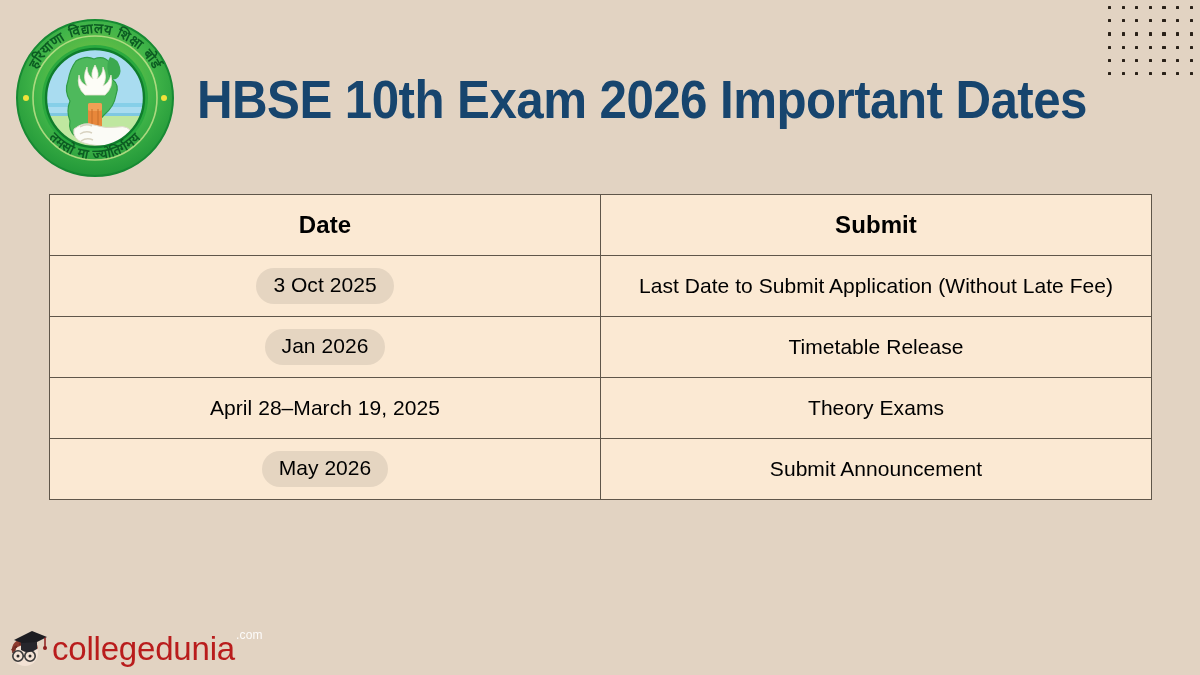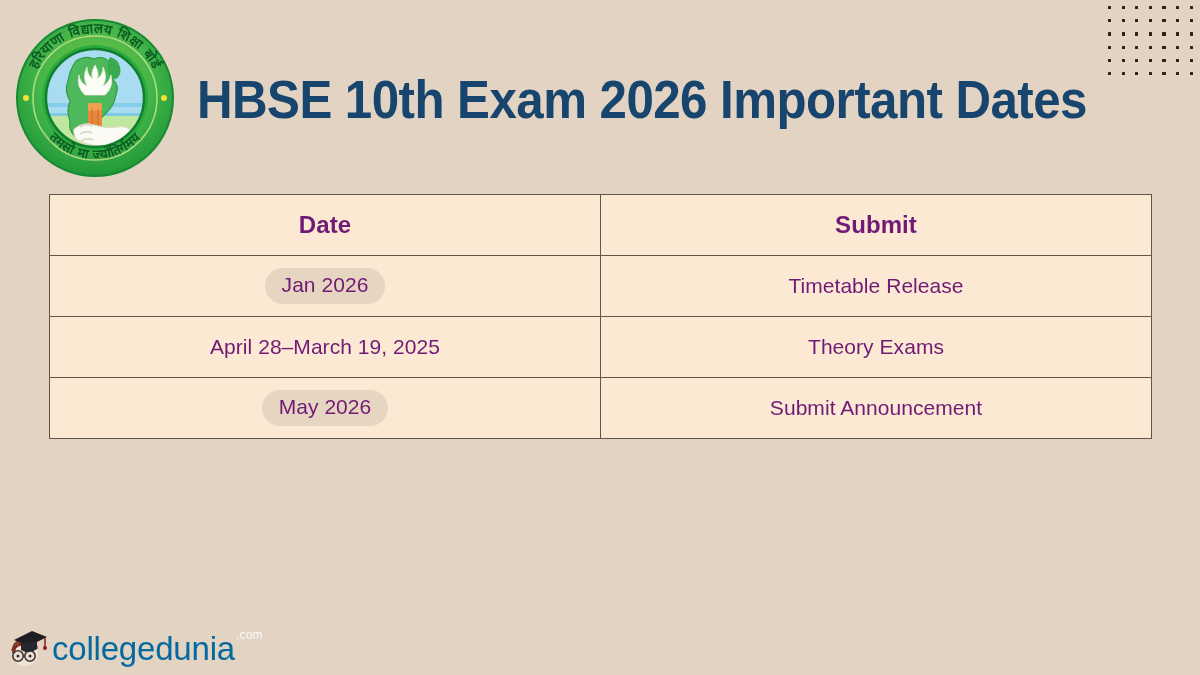--- a/index.html
+++ b/index.html
@@ -83,21 +83,21 @@
   .dates-table col.c-event { width: 551px; }
 
   .dates-table th,
   .dates-table td {
     border: 1.4px solid #5f564a;
     height: 60px;
     text-align: center;
     vertical-align: middle;
     padding: 0 10px;
     background: #fbe9d3;
-    color: #701a75;
+    color: #000000;
   }
   .dates-table th {
     font-size: 24px;
     font-weight: bold;
     letter-spacing: 0.1px;
   }
   .dates-table td {
     font-size: 21px;
     font-weight: 400;
     letter-spacing: 0.05px;
@@ -125,21 +125,21 @@
   }
   .brand-mark {
     width: 40px;
     height: 42px;
     flex: 0 0 auto;
     margin-right: 4px;
   }
   .brand-mark svg { display: block; }
   .brand-word {
     font-size: 33px;
-    color: #0369a1;
+    color: #b91c1c;
     letter-spacing: -0.2px;
     font-weight: 400;
     line-height: 1;
     position: relative;
     top: 1px;
   }
   .brand-tld {
     font-size: 12px;
     color: #ffffff;
     opacity: 0.92;
@@ -262,20 +262,24 @@
     <col class="c-event">
   </colgroup>
   <thead>
     <tr>
       <th>Date</th>
       <th>Submit</th>
     </tr>
   </thead>
   <tbody>
     <tr>
+      <td><span class="pill">3 Oct 2025</span></td>
+      <td>Last Date to Submit Application (Without Late Fee)</td>
+    </tr>
+    <tr>
       <td><span class="pill">Jan 2026</span></td>
       <td>Timetable Release</td>
     </tr>
     <tr>
       <td><span class="plain">April 28–March 19, 2025</span></td>
       <td>Theory Exams</td>
     </tr>
     <tr>
       <td><span class="pill">May 2026</span></td>
       <td>Submit Announcement</td>

